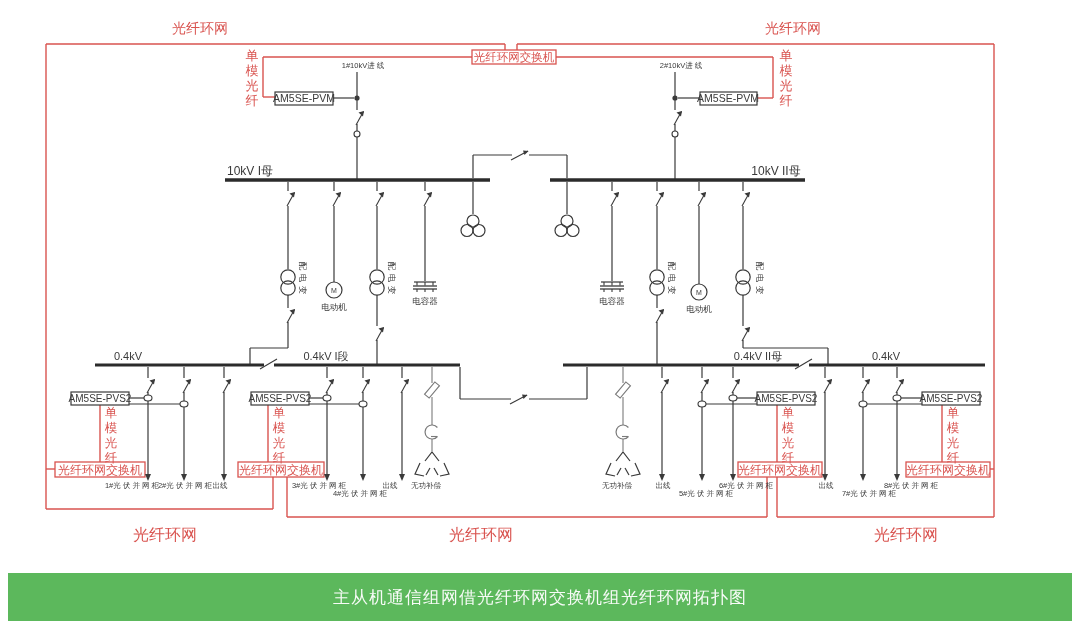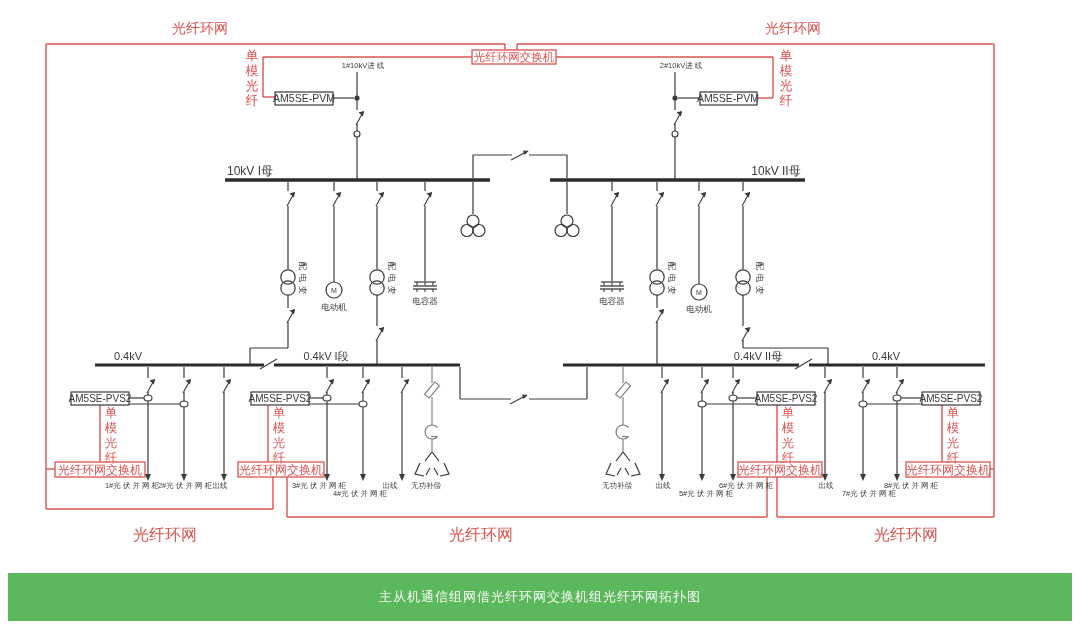--- a/index.html
+++ b/index.html
@@ -2,21 +2,21 @@
 <html><head>
 <meta charset="utf-8">
 <style>
   html,body{margin:0;padding:0;background:#ffffff;}
   .stage{position:relative;width:1080px;height:631px;background:#ffffff;overflow:hidden;
          font-family:"Liberation Sans",sans-serif;}
   svg{position:absolute;left:0;top:0;}
   svg text{font-family:"Liberation Sans",sans-serif;}
   .banner{position:absolute;left:8px;top:573px;width:1064px;height:48px;
           display:flex;align-items:center;justify-content:center;}
-  .banner span{font-size:13px;letter-spacing:1px;}
+  .banner span{font-size:17px;letter-spacing:1px;}
 </style>
 </head>
 <body>
 
 <div class="stage">
   <svg id="diagram" width="1080" height="631" viewBox="0 0 1080 631">
       <line x1="46" y1="44" x2="505" y2="44" stroke="#d9534f" stroke-width="1.4"></line>
       <line x1="505" y1="44" x2="505" y2="50" stroke="#d9534f" stroke-width="1.4"></line>
       <line x1="517" y1="44" x2="994" y2="44" stroke="#d9534f" stroke-width="1.4"></line>
       <line x1="517" y1="44" x2="517" y2="50" stroke="#d9534f" stroke-width="1.4"></line>

